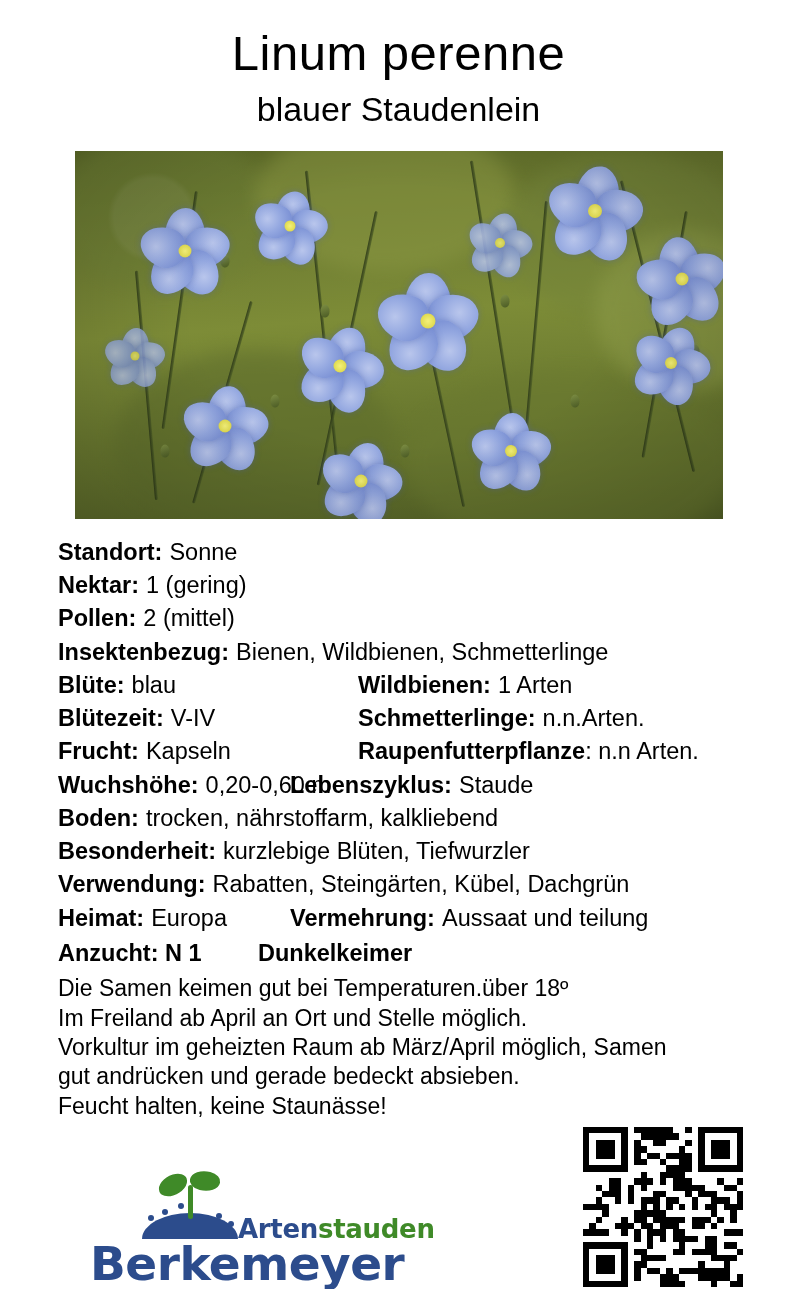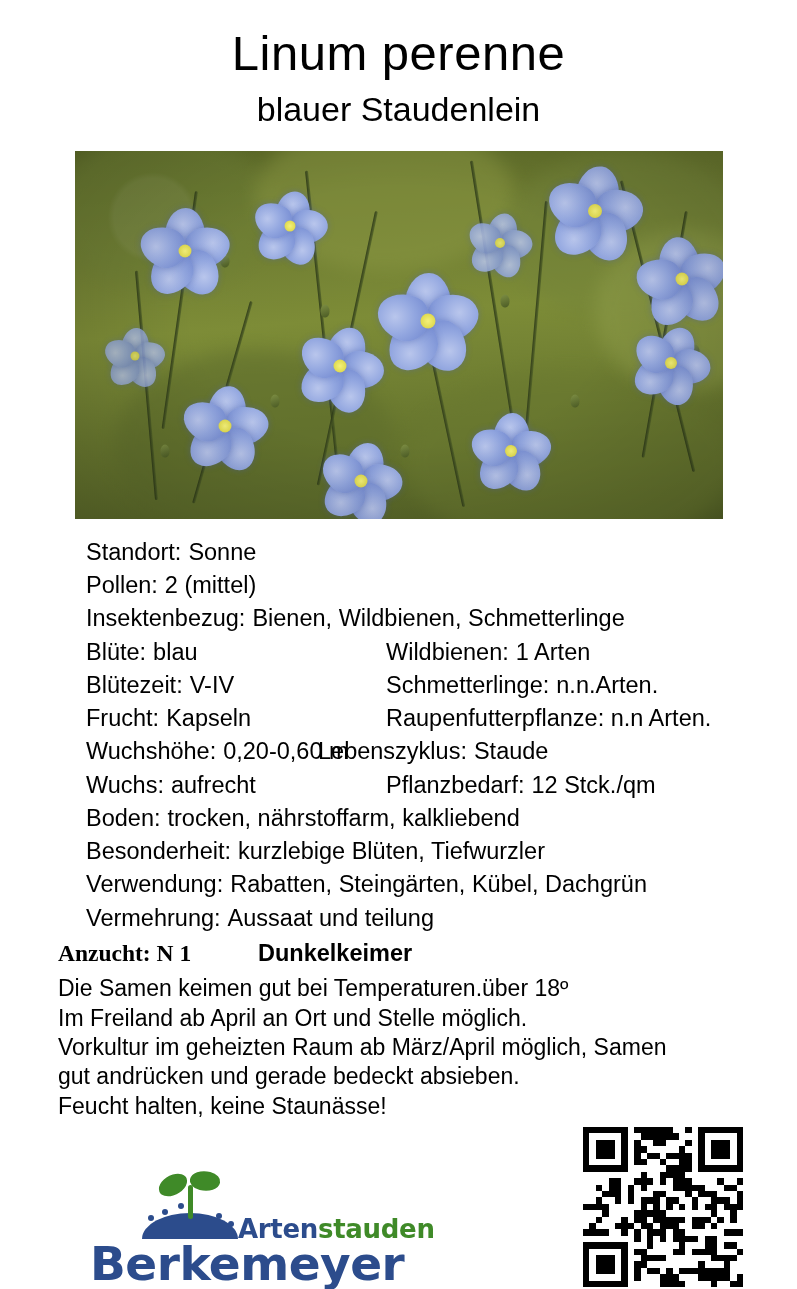--- a/index.html
+++ b/index.html
@@ -107,38 +107,37 @@
   }
   .row {
     display: flex;
     align-items: baseline;
     margin-bottom: 2px;
     white-space: nowrap;
   }
   .row .col-a { display: flex; align-items: baseline; }
   .row .col-b { display: flex; align-items: baseline; }
   .lbl {
-    font-weight: normal;
-    margin-left: 28px;
+    font-weight: bold;
   }
   .val {
     font-weight: normal;
     margin-left: 7px;
   }
   .row-2col .col-a { width: 300px; flex: 0 0 300px; text-align: center; }
   .row-2col.narrow-a .col-a { width: 232px; flex: 0 0 232px; }
 
   .anzucht {
     display: flex;
     align-items: baseline;
     font-weight: bold;
     margin-top: 4px;
     margin-bottom: 2px;
   }
-  .anzucht .a1 { flex: 0 0 200px; font-family: Liberation Serif, serif; }
+  .anzucht .a1 { flex: 0 0 200px; }
   .anzucht .a2 { flex: 0 0 212px; }
 
   .notes {
     margin-top: 5px;
     font-size: 23px;
     line-height: 1.28;
   }
   .notes div { white-space: nowrap; }
 
   .footer {
@@ -374,20 +373,24 @@
     <div class="photo-vignette"></div>
   </div>
 
   <div class="info">
 
     <div class="row">
       <span class="lbl">Standort:</span>
       <span class="val">Sonne</span>
     </div>
     <div class="row">
+      <span class="lbl">Nektar:</span>
+      <span class="val">1 (gering)</span>
+    </div>
+    <div class="row">
       <span class="lbl">Pollen:</span>
       <span class="val"> 2 (mittel)</span>
     </div>
     <div class="row">
       <span class="lbl">Insektenbezug:</span>
       <span class="val">Bienen, Wildbienen, Schmetterlinge</span>
     </div>
 
     <div class="row row-2col">
       <span class="col-a">
@@ -426,45 +429,39 @@
       <span class="col-a">
         <span class="lbl">Wuchshöhe:</span>
         <span class="val">0,20-0,60 m</span>
       </span>
       <span class="col-b">
         <span class="lbl">Lebenszyklus:</span>
         <span class="val">Staude</span>
       </span>
     </div>
 
-    <div class="row row-2col">
-      <span class="col-a">
-        <span class="lbl">Wuchs:</span>
-        <span class="val">aufrecht</span>
-      </span>
-      <span class="col-b">
-        <span class="lbl">Pflanzbedarf:</span>
-        <span class="val">12 Stck./qm</span>
-      </span>
-    </div>
 
     <div class="row">
       <span class="lbl">Boden:</span>
       <span class="val">trocken, nährstoffarm, kalkliebend</span>
     </div>
     <div class="row">
       <span class="lbl">Besonderheit:</span>
       <span class="val">kurzlebige Blüten, Tiefwurzler</span>
     </div>
     <div class="row">
       <span class="lbl">Verwendung:</span>
       <span class="val">Rabatten, Steingärten, Kübel, Dachgrün</span>
     </div>
 
     <div class="row row-2col narrow-a">
+      <span class="col-a">
+        <span class="lbl">Heimat:</span>
+        <span class="val">Europa</span>
+      </span>
       <span class="col-b">
         <span class="lbl">Vermehrung:</span>
         <span class="val">Aussaat und teilung</span>
       </span>
     </div>
 
     <div class="anzucht">
       <span class="a1">Anzucht: N 1</span>
       <span>Dunkelkeimer</span>
     </div>

